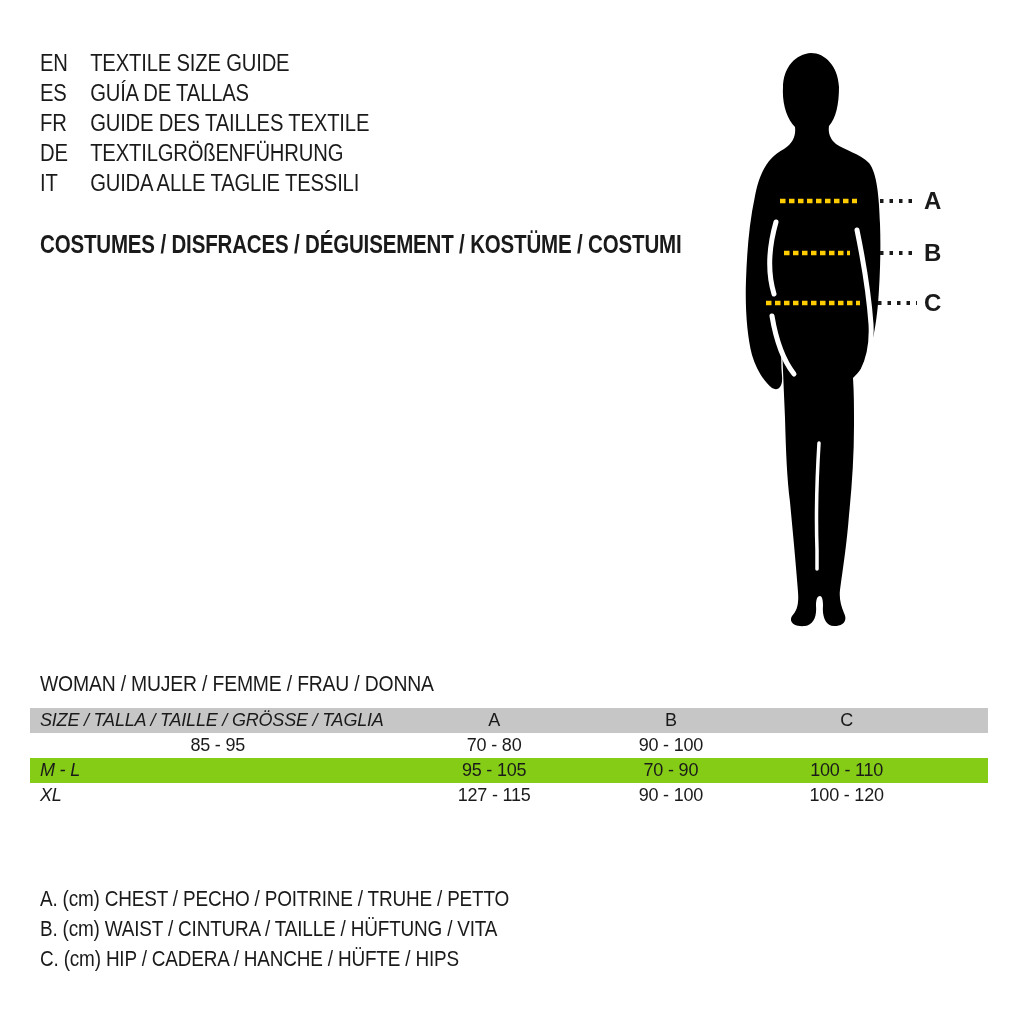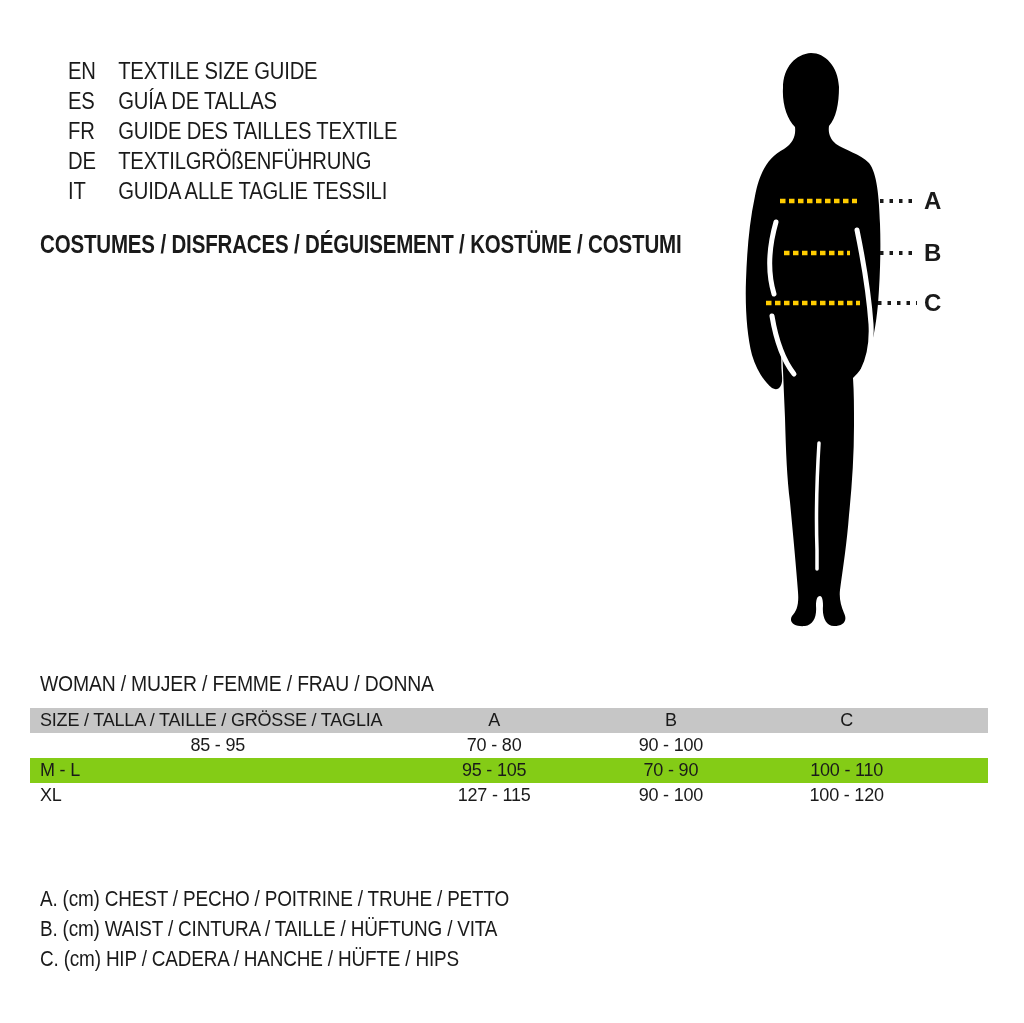--- a/index.html
+++ b/index.html
@@ -4,21 +4,21 @@
 <style>
   * { margin: 0; padding: 0; box-sizing: border-box; }
   html, body { width: 1024px; height: 1023px; background: #ffffff; overflow: hidden; }
   body {
     position: relative;
     font-family: "Liberation Sans", sans-serif;
     color: #1a1a1a;
   }
 
   
-  .lang-list { position: absolute; left: 40px; top: 56px; margin-left: 28px; }
+  .lang-list { position: absolute; left: 40px; top: 48px; }
   .lang-row {
     display: flex; align-items: center; height: 30px;
     font-size: 23px; letter-spacing: -0.2px; white-space: nowrap;
     transform: scaleX(0.88); transform-origin: 0 50%;
   }
   .lang-code { width: 57px; flex: 0 0 57px; }
 
   
   .category-title {
     position: absolute; left: 40px; top: 229px; height: 30px; line-height: 30px;
@@ -39,21 +39,21 @@
 
   
   .size-table { position: absolute; left: 30px; top: 708px; width: 958px; }
   .t-row {
     display: grid; grid-template-columns: 39.2% 18.5% 18.4% 18.3% auto;
     height: 25px; align-items: center;
     font-size: 18px; letter-spacing: -0.2px;
   }
   .t-header { background: #c6c6c6; }
   .row-alt  { background: #84cc16; }
-  .cell-size { padding-left: 10px; text-align: left; white-space: nowrap; }
+  .cell-size { padding-left: 10px; text-align: left; white-space: nowrap; font-style: italic; }
   .cell-val  { text-align: center; white-space: nowrap; }
 
   
   .legend { position: absolute; left: 40px; top: 884px; transform: scaleX(0.86); transform-origin: 0 0; }
   .legend-line { height: 30px; line-height: 30px; font-size: 22px; letter-spacing: -0.2px; white-space: nowrap; }
 </style>
 </head>
 <body>
 
 <div class="lang-list">

